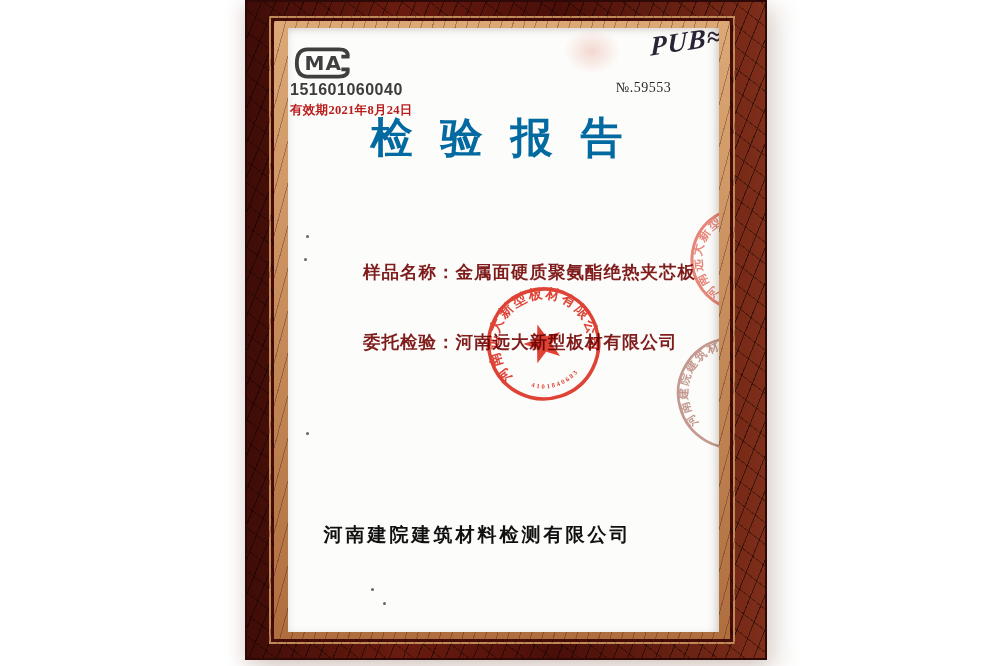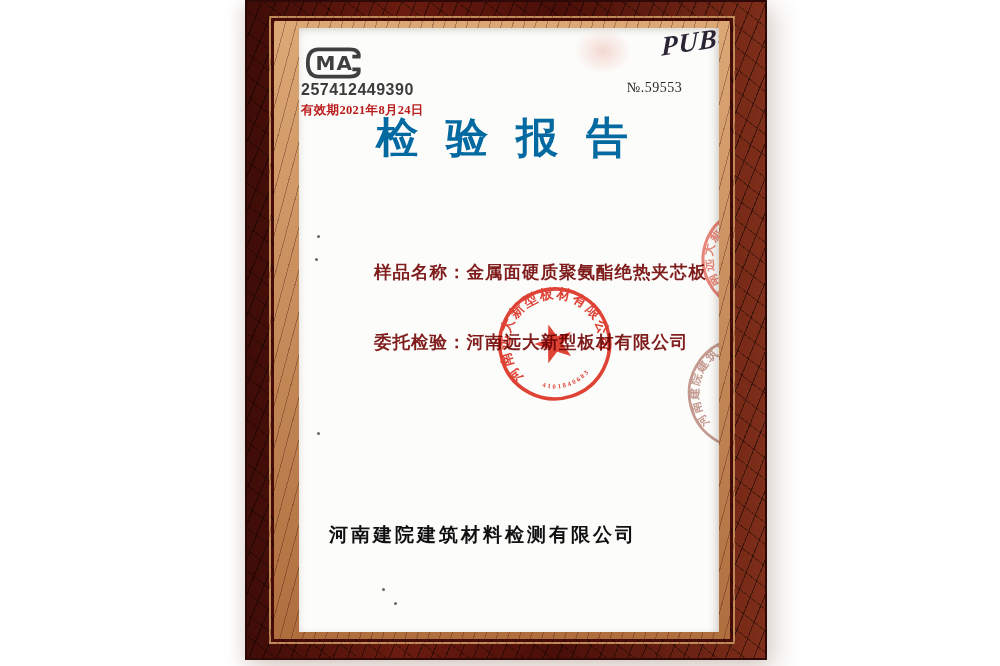--- a/index.html
+++ b/index.html
@@ -22,21 +22,21 @@
     background-image:
       repeating-linear-gradient(112deg, rgba(8,2,1,.55) 0 1px, transparent 1px 13px),
       repeating-linear-gradient(38deg, rgba(8,2,1,.38) 0 1px, transparent 1px 17px),
       linear-gradient(90deg, rgba(0,0,0,.30), rgba(255,120,60,.10) 30%, rgba(0,0,0,.18) 60%, rgba(255,150,80,.22));
   }
   .f3{width:100%;height:100%;box-sizing:border-box;padding:2px;background:#c08a58;
       background-image:repeating-linear-gradient(100deg, rgba(70,20,8,.3) 0 1px, transparent 1px 9px);}
   .f4{width:100%;height:100%;box-sizing:border-box;padding:3px;background:#470c07;
       background-image:repeating-linear-gradient(64deg, rgba(0,0,0,.4) 0 1px, transparent 1px 11px);}
   .f5{
-    width:100%;height:100%;box-sizing:border-box;padding:7px 11px 7px 25px;
+    width:100%;height:100%;box-sizing:border-box;padding:7px 11px 7px 14px;
     background-color:#c5854f;
     background-image:
       repeating-linear-gradient(105deg, rgba(60,15,5,.32) 0 1px, transparent 1px 11px),
       linear-gradient(180deg, rgba(255,222,175,.40), rgba(120,50,20,.28));
   }
 
   
   .paper{
     position:relative;width:100%;height:100%;box-sizing:border-box;overflow:hidden;
     background:#fcfcfa;
@@ -93,21 +93,21 @@
       <div class="f3">
         <div class="f4">
           <div class="f5">
 
             <div class="paper">
 
               <svg class="abs cma-svg" viewBox="0 0 72 44">
                 <path d="M 54 15 L 61 15 Q 62 7 51 7 L 17 7 Q 5 7 5 22 Q 5 37 17 37 L 51 37 Q 62 37 61 29 L 54 29" fill="none" stroke="#3f3f3f" stroke-width="4.2"></path>
                 <text x="34" y="30" text-anchor="middle" font-size="22" font-weight="bold" font-family="'DejaVu Sans',sans-serif" fill="#3f3f3f" letter-spacing="1">MA</text>
               </svg>
-              <div class="abs cert-number">257412449390</div>
+              <div class="abs cert-number">151601060040</div>
               <div class="abs validity">有效期2021年8月24日</div>
 
               <div class="abs report-no">№.59553</div>
               <div class="abs handwriting">PUB≈</div>
               <div class="abs smudge"></div>
 
               <div class="abs title">检验报告</div>
 
               <div class="abs field-row row-0"><span>样品名称：</span><span>金属面硬质聚氨酯绝热夹芯板</span></div>
               <div class="abs field-row row-1"><span>委托检验：</span><span>河南远大新型板材有限公司</span></div>

